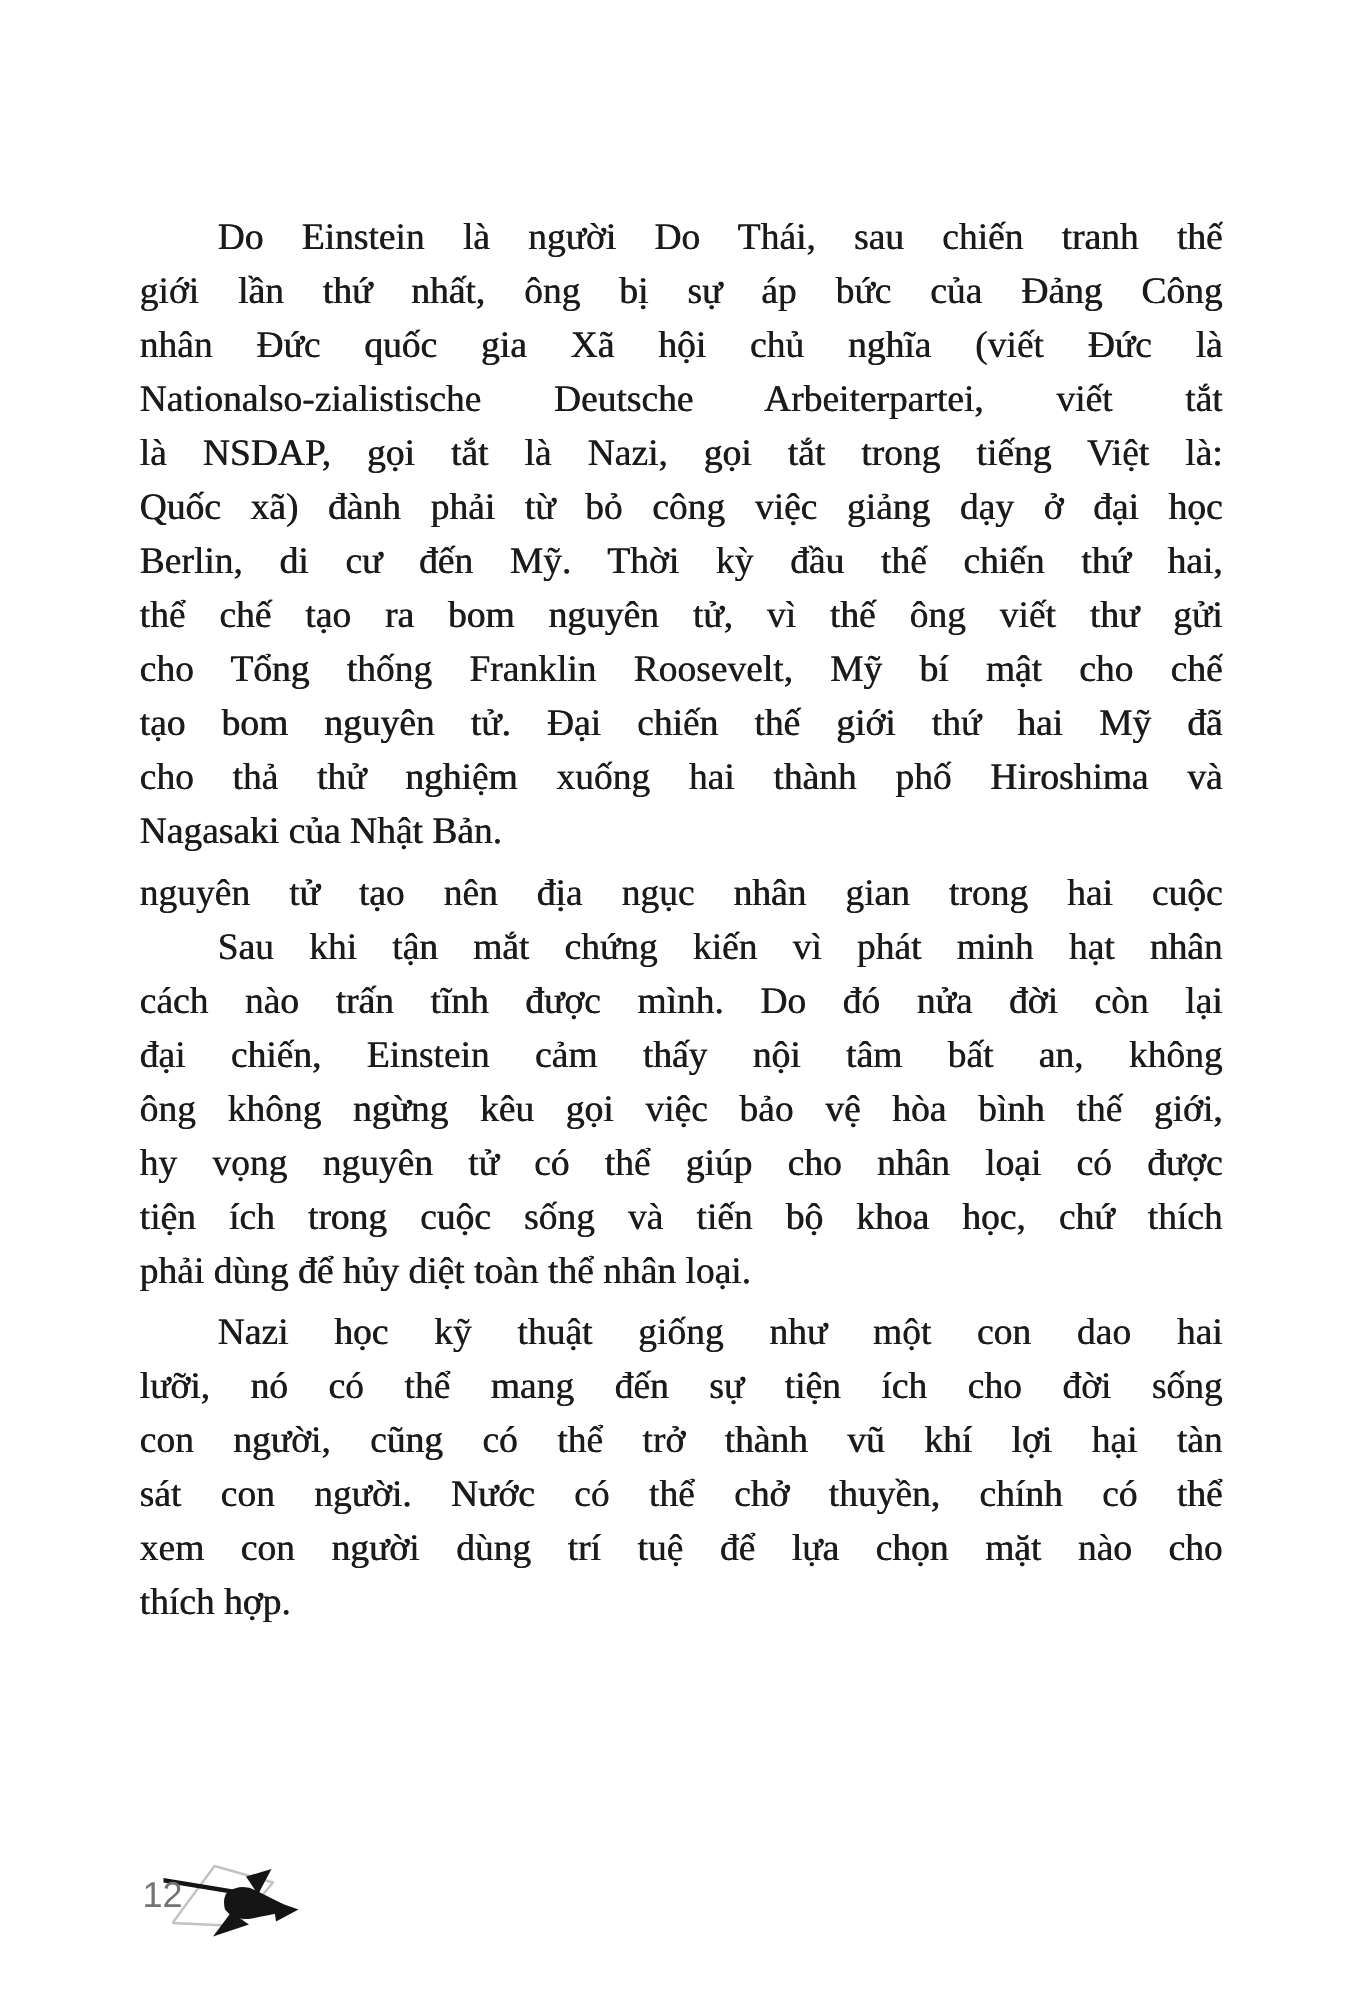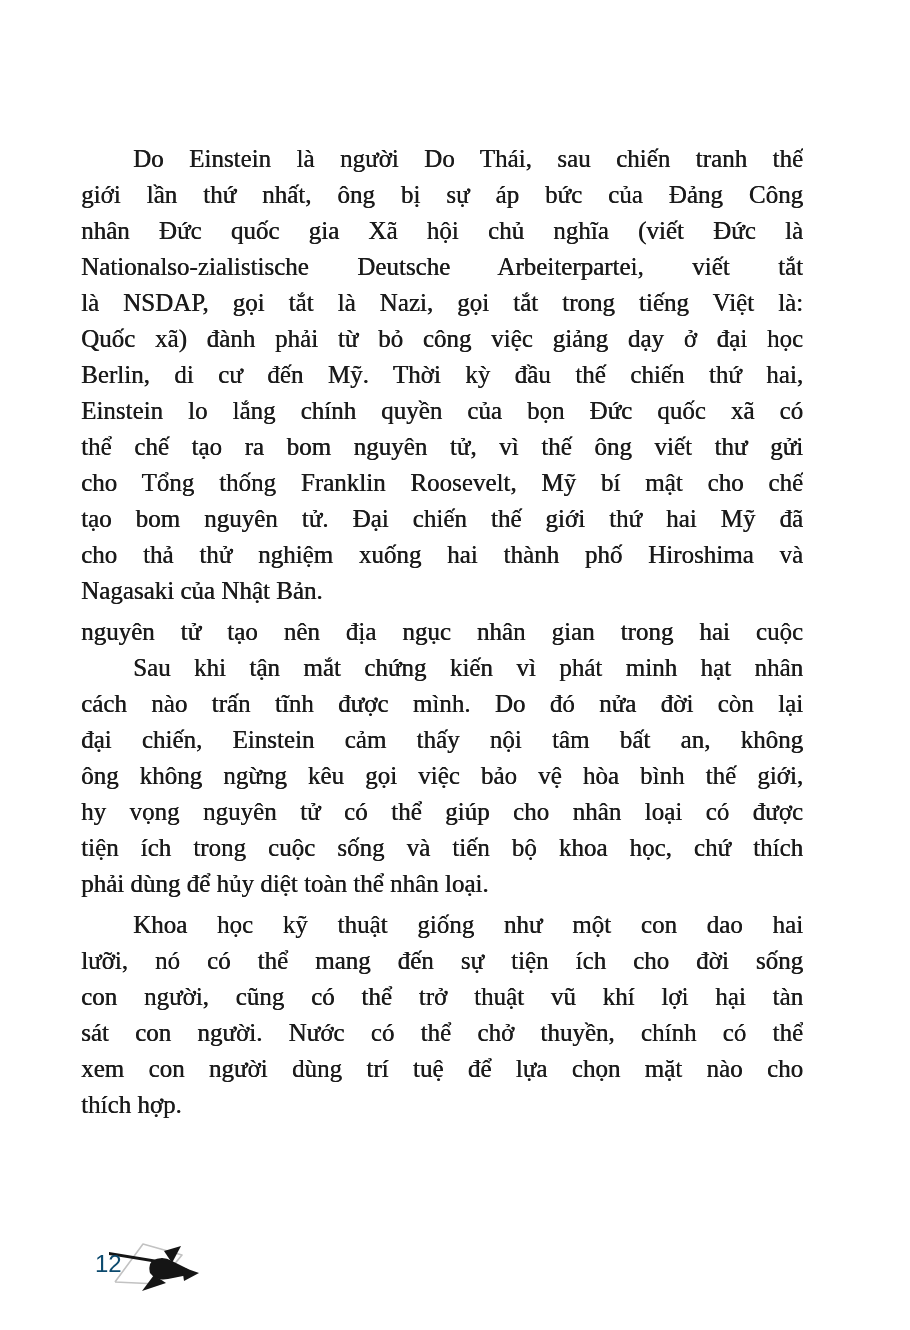--- a/index.html
+++ b/index.html
@@ -9,21 +9,21 @@
   body {
     width: 910px;
     height: 1330px;
     position: relative;
     overflow: hidden;
     background: #ffffff;
     font-family: "Liberation Serif", "DejaVu Serif", serif;
   }
   .text-column {
     position: absolute;
-    left: 81px;
+    left: 93px;
     top: 141px;
     width: 722px;
     font-size: 25px;
     line-height: 36px;
     color: #1b1b1b;
     text-shadow: 0.4px 0 0 currentColor; 
     font-family: Liberation Serif, serif;
   }
   .paragraph + .paragraph {
     margin-top: 5px;
@@ -46,21 +46,21 @@
     position: absolute;
     left: 95px;
     top: 1236px;
     display: flex;
     align-items: flex-start;
   }
   .page-number {
     font-family: "Liberation Sans", "DejaVu Sans", sans-serif;
     font-size: 24px;
     line-height: 1;
-    color: #0c4a6e;
+    color: #737373;
     margin-top: 16px;
     position: relative;
     z-index: 1;
   }
   .doodle {
     width: 92px;
     height: 58px;
     margin-left: -14px;
     display: block;
   }
@@ -72,41 +72,40 @@
 
   <div class="text-column" style="color: rgb(27, 27, 27);">
       <div class="paragraph">
         <div class="line para-first">Do Einstein là người Do Thái, sau chiến tranh thế</div>
         <div class="line">giới lần thứ nhất, ông bị sự áp bức của Đảng Công</div>
         <div class="line">nhân Đức quốc gia Xã hội chủ nghĩa (viết Đức là</div>
         <div class="line">Nationalso-zialistische Deutsche Arbeiterpartei, viết tắt</div>
         <div class="line">là NSDAP, gọi tắt là Nazi, gọi tắt trong tiếng Việt là:</div>
         <div class="line">Quốc xã) đành phải từ bỏ công việc giảng dạy ở đại học</div>
         <div class="line">Berlin, di cư đến Mỹ. Thời kỳ đầu thế chiến thứ hai,</div>
-        <div class="line">Einstein lo lắng chính quyền của bọn Đức quốc xã có</div>
         <div class="line">thể chế tạo ra bom nguyên tử, vì thế ông viết thư gửi</div>
         <div class="line">cho Tổng thống Franklin Roosevelt, Mỹ bí mật cho chế</div>
         <div class="line">tạo bom nguyên tử. Đại chiến thế giới thứ hai Mỹ đã</div>
         <div class="line">cho thả thử nghiệm xuống hai thành phố Hiroshima và</div>
         <div class="line para-last">Nagasaki của Nhật Bản.</div>
       </div>
       <div class="paragraph">
         <div class="line">nguyên tử tạo nên địa ngục nhân gian trong hai cuộc</div>
         <div class="line para-first">Sau khi tận mắt chứng kiến vì phát minh hạt nhân</div>
         <div class="line">cách nào trấn tĩnh được mình. Do đó nửa đời còn lại</div>
         <div class="line">đại chiến, Einstein cảm thấy nội tâm bất an, không</div>
         <div class="line">ông không ngừng kêu gọi việc bảo vệ hòa bình thế giới,</div>
         <div class="line">hy vọng nguyên tử có thể giúp cho nhân loại có được</div>
         <div class="line">tiện ích trong cuộc sống và tiến bộ khoa học, chứ thích</div>
         <div class="line para-last">phải dùng để hủy diệt toàn thể nhân loại.</div>
       </div>
       <div class="paragraph">
-        <div class="line para-first">Khoa học kỹ thuật giống như một con dao hai</div>
+        <div class="line para-first">Nazi học kỹ thuật giống như một con dao hai</div>
         <div class="line">lưỡi, nó có thể mang đến sự tiện ích cho đời sống</div>
-        <div class="line">con người, cũng có thể trở thuật vũ khí lợi hại tàn</div>
+        <div class="line">con người, cũng có thể trở thành vũ khí lợi hại tàn</div>
         <div class="line">sát con người. Nước có thể chở thuyền, chính có thể</div>
         <div class="line">xem con người dùng trí tuệ để lựa chọn mặt nào cho</div>
         <div class="line para-last">thích hợp.</div>
       </div>
     </div>
 
   <div class="page-footer">
     <span class="page-number">12</span>
     <svg class="doodle" viewBox="0 0 92 58" aria-hidden="true">
 

